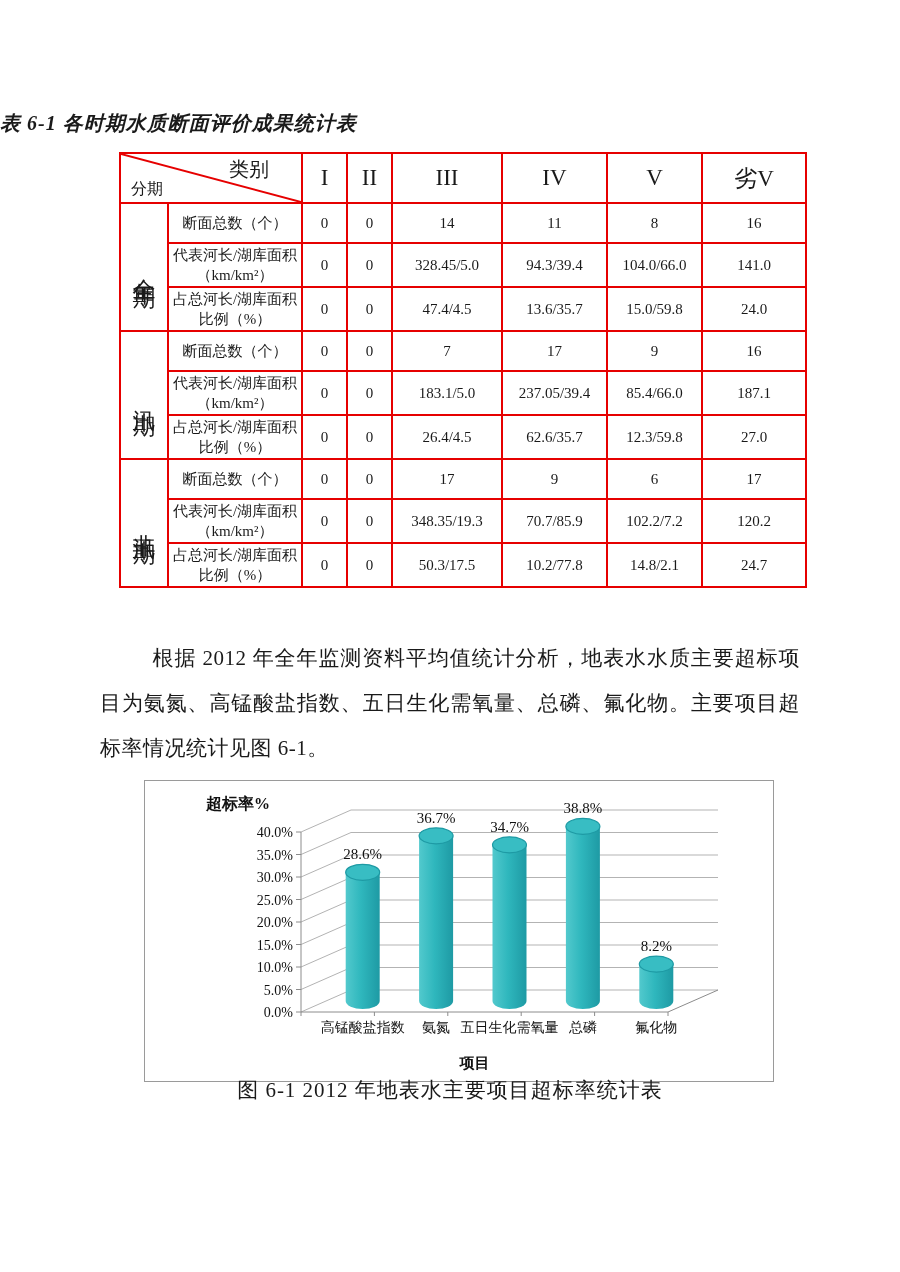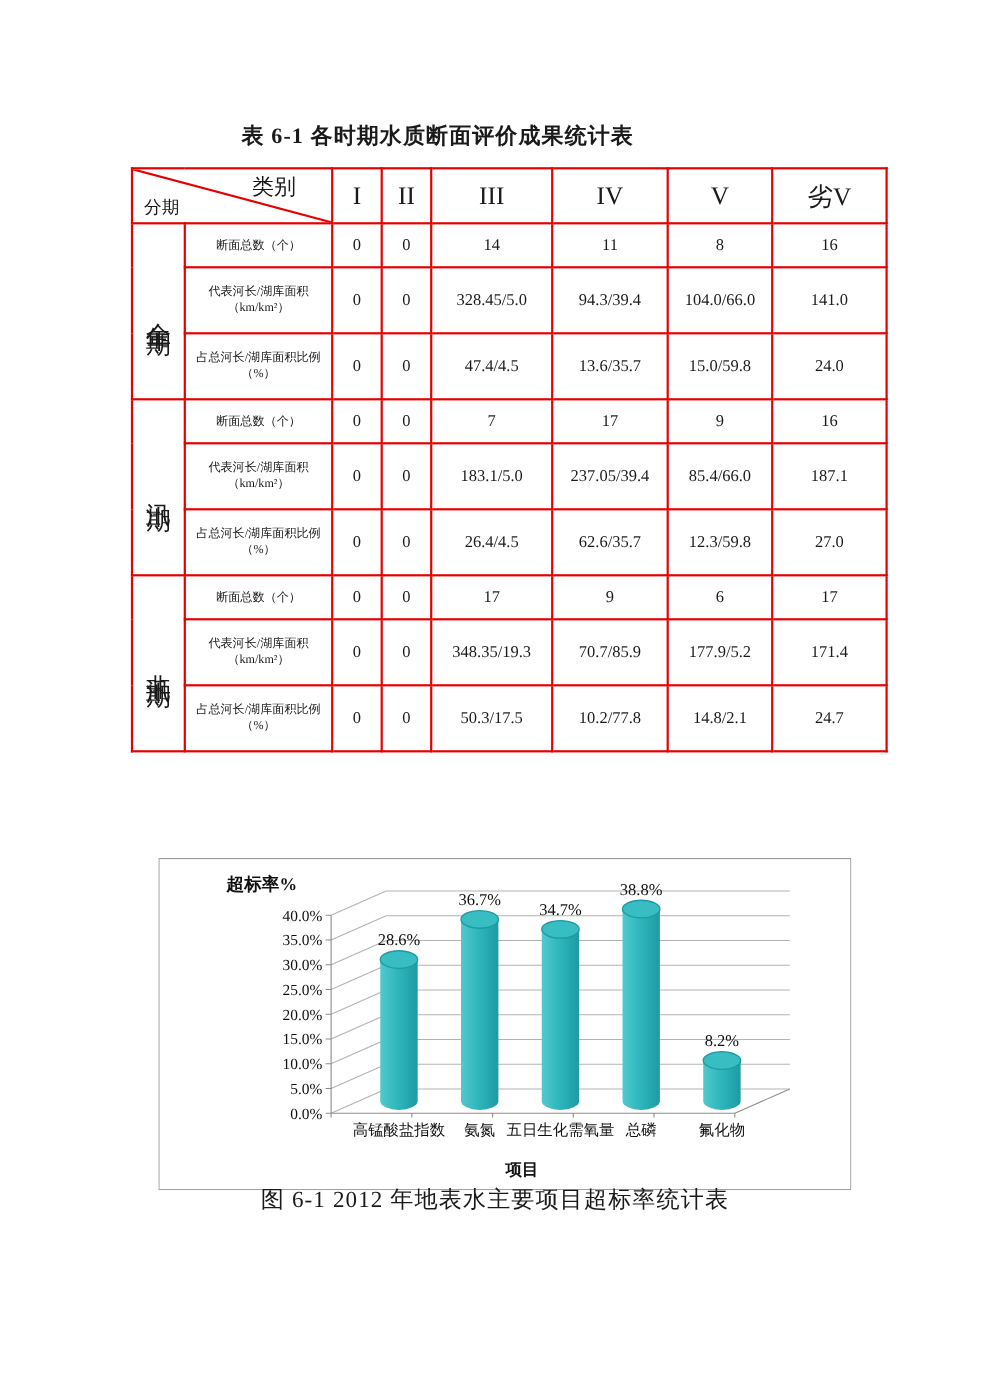--- a/index.html
+++ b/index.html
@@ -11,60 +11,61 @@
     font-family: "Liberation Serif", "DejaVu Serif", serif;
     color: #1a1a1a;
     overflow: hidden;
   }
 
   
   .tbl-title {
     position: absolute;
     top: 110px; left: 0;
     width: 796px;
-    text-align: center;
+    text-align: left;
     font-size: 20px;
     font-weight: 600;
     letter-spacing: 1px;
+    font-style: italic;
   }
 
   
   table.report {
     position: absolute;
     left: 119px; top: 152px;
     width: 686px;
     border-collapse: collapse;
     table-layout: fixed;
   }
   table.report td, table.report th {
     border: 2px solid #e60000;
     text-align: center;
     vertical-align: middle;
     padding: 0;
     font-weight: normal;
   }
   tr.header-row { height: 50px; }
   tbody tr.r0 { height: 40px; }
-  tbody tr.r1, tbody tr.r2 { height: 60px; }
+  tbody tr.r1, tbody tr.r2 { height: 44px; }
 
   th.diag-cell { position: relative; }
   .diag-svg { position: absolute; left: 0; top: 0; width: 100%; height: 100%; display: block; }
   .corner-top { position: absolute; top: 2px; right: 32px; font-size: 20px; }
   .corner-bottom { position: absolute; bottom: 2px; left: 10px; font-size: 16px; }
 
   th.class-h { font-size: 23px; }
   td.period span.vtext {
     display: inline-block;
     writing-mode: vertical-lr;
     text-orientation: upright;
     font-size: 23px;
     letter-spacing: 4px;
     line-height: 1.0;
   }
-  td.rowlabel { font-size: 11px; line-height: 1.35; padding: 2px 5px; }
+  td.rowlabel { font-size: 15px; line-height: 1.35; padding: 2px 5px; }
   td.val { font-size: 15px; }
 
   
   .body-text {
     position: absolute;
     left: 100px; top: 636px;
     width: 700px;
     font-size: 21px;
     line-height: 45px;
     text-align: justify;
@@ -190,35 +191,36 @@
           <td class="val">9</td>
           <td class="val">6</td>
           <td class="val">17</td>
         </tr>
         <tr class="r1">
           <td class="rowlabel">代表河长/湖库面积（km/km²）</td>
           <td class="val">0</td>
           <td class="val">0</td>
           <td class="val">348.35/19.3</td>
           <td class="val">70.7/85.9</td>
-          <td class="val">177.9/5.2</td>
-          <td class="val">171.4</td>
+          <td class="val">102.2/7.2</td>
+          <td class="val">120.2</td>
         </tr>
         <tr class="r2">
           <td class="rowlabel">占总河长/湖库面积比例（%）</td>
           <td class="val">0</td>
           <td class="val">0</td>
           <td class="val">50.3/17.5</td>
           <td class="val">10.2/77.8</td>
           <td class="val">14.8/2.1</td>
           <td class="val">24.7</td>
         </tr>
       </tbody>
   </table>
 
+  <div class="body-text">根据 2012 年全年监测资料平均值统计分析，地表水水质主要超标项目为氨氮、高锰酸盐指数、五日生化需氧量、总磷、氟化物。主要项目超标率情况统计见图 6-1。</div>
 
   <div class="chart-frame">
     <svg id="chart-svg" width="630" height="302">
         <rect x="0.5" y="0.5" width="629" height="301" fill="#ffffff" stroke="#9a9a9a" stroke-width="1"></rect>
         <defs>
           <linearGradient id="cyl" x1="0" y1="0" x2="1" y2="0">
             <stop offset="0" stop-color="#52C9CD"></stop>
             <stop offset="0.45" stop-color="#2FB7BD"></stop>
             <stop offset="1" stop-color="#1E9AA4"></stop>
           </linearGradient>

